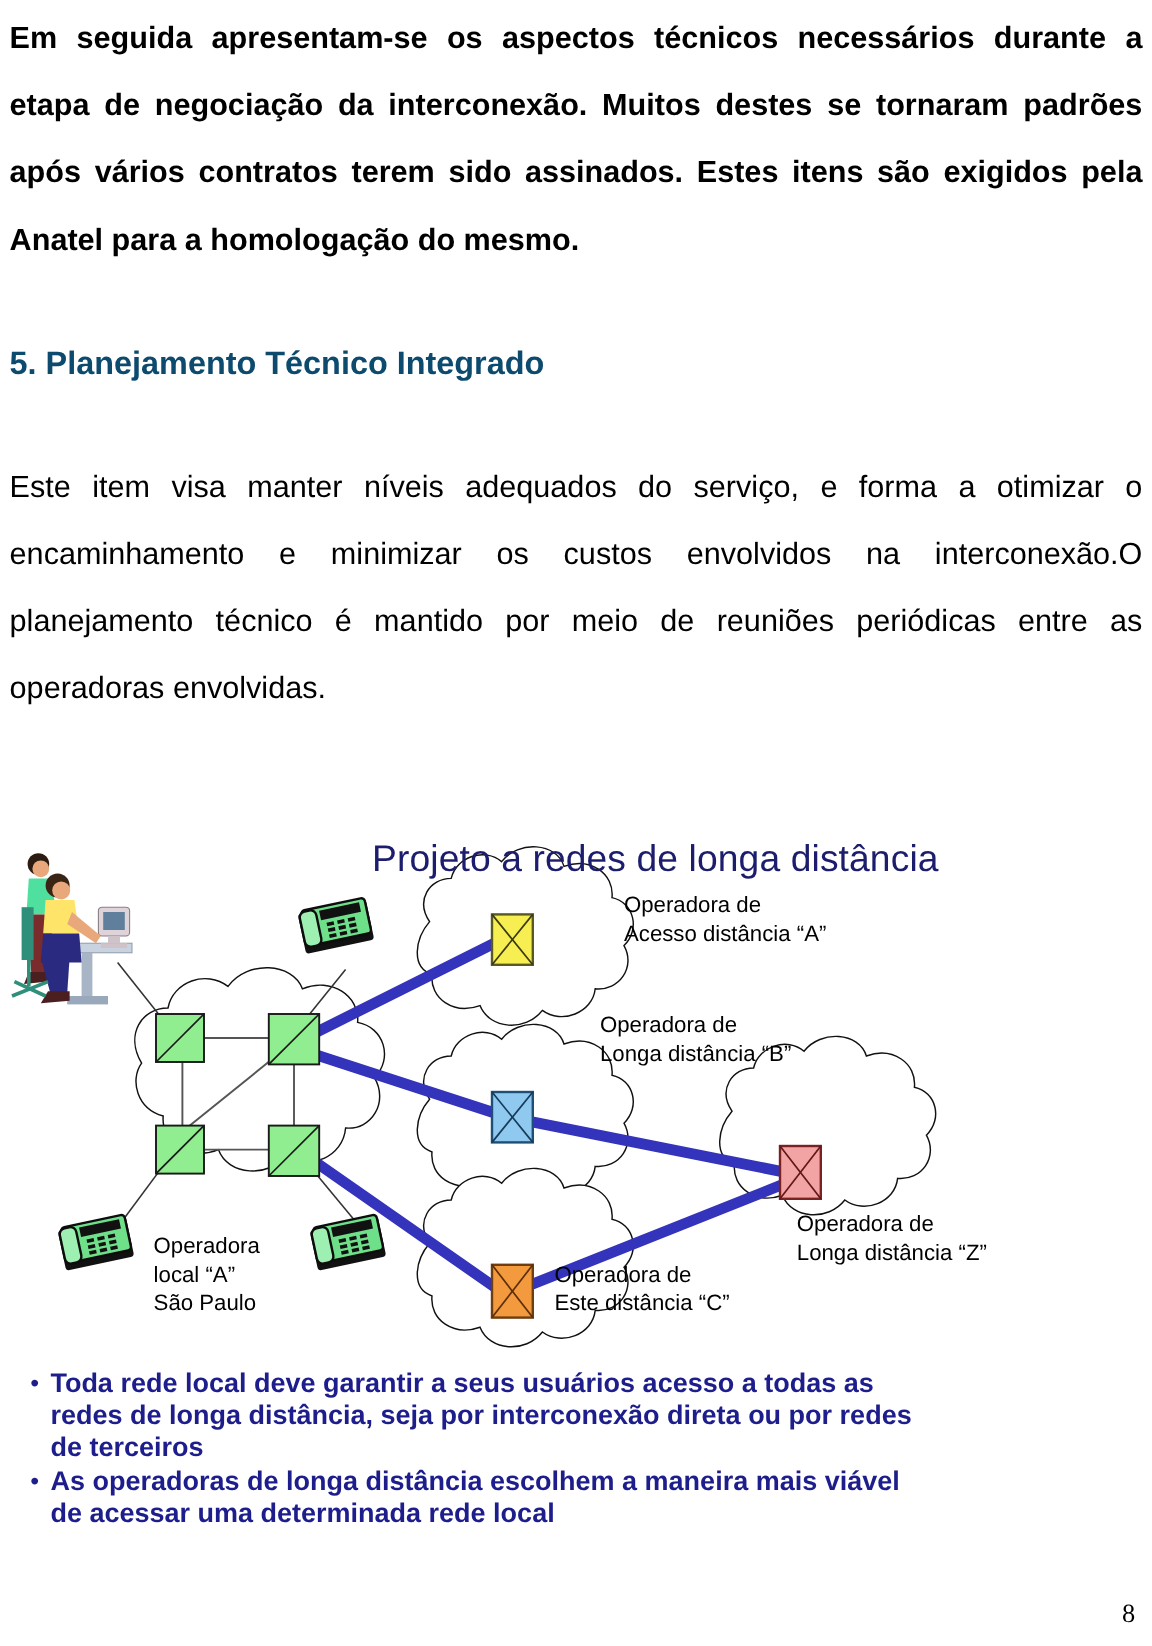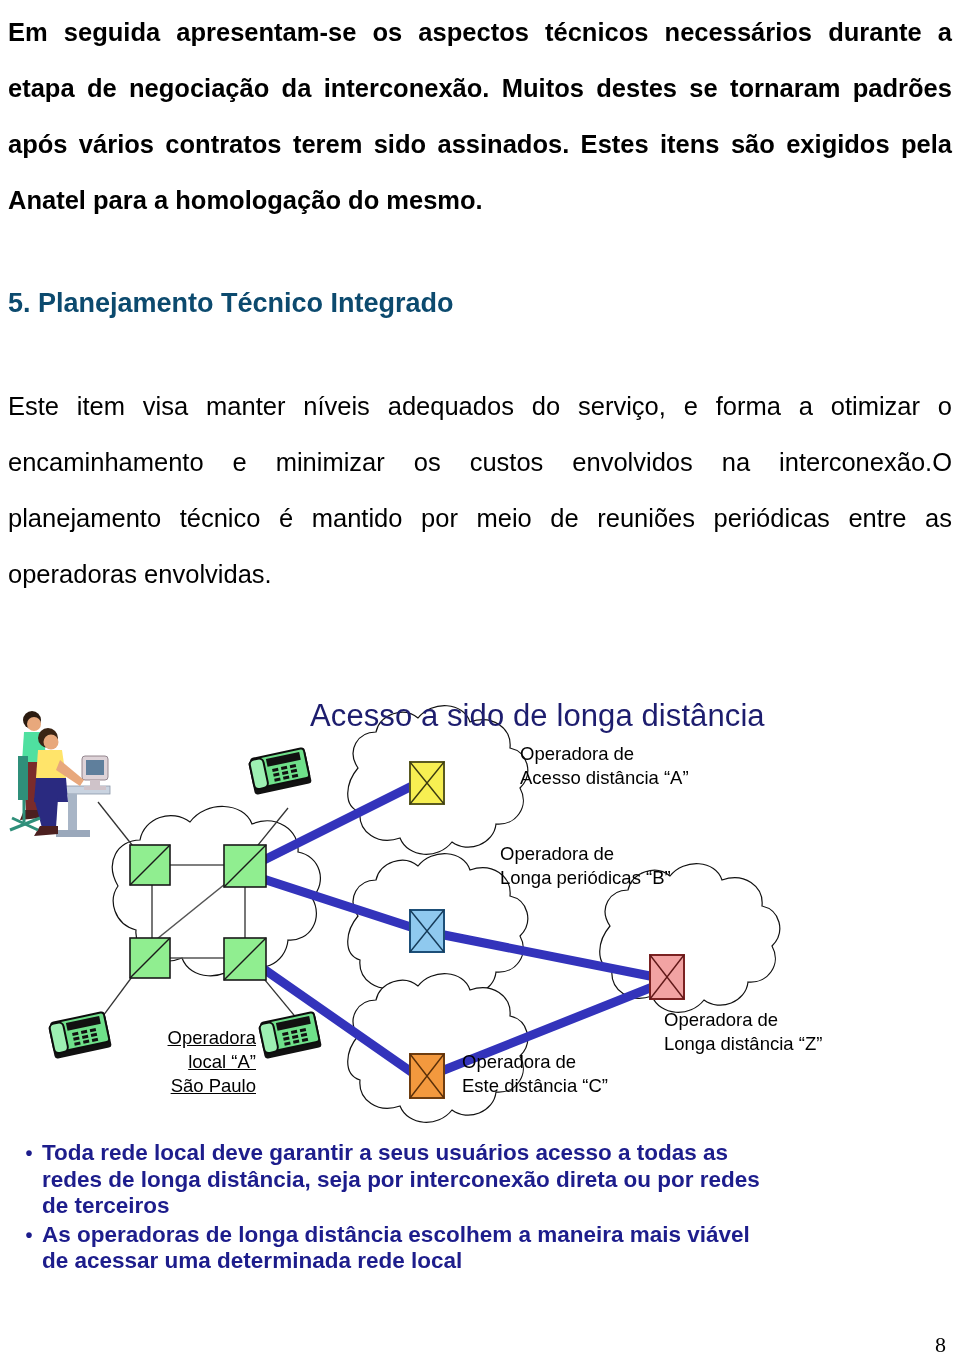--- a/index.html
+++ b/index.html
@@ -64,21 +64,21 @@
     white-space: nowrap;
   }
 
   .dlabel {
     position: absolute;
     font-size: 18.5px;
     line-height: 24px;
     color: #000;
     white-space: nowrap;
   }
-  .dlabel.ctr { text-align: right; text-decoration: underline; }
+  .dlabel.ctr { text-align: left; }
 
   
   .bullets {
     position: absolute;
     left: 16px;
     top: 1140px;
     width: 760px;
     color: #1d1d8c;
     font-weight: bold;
     font-size: 22.5px;
@@ -352,30 +352,30 @@
             <rect x="40" y="27" width="6" height="3"></rect>
           <rect x="22" y="32" width="6" height="3"></rect>
             <rect x="31" y="32" width="6" height="3"></rect>
             <rect x="40" y="32" width="6" height="3"></rect>
         </g>
         <rect x="1" y="9" width="14" height="30" rx="5" fill="#9df0b2" stroke="#0d0d0d" stroke-width="2"></rect>
       </g>
     </g>
   </svg>
 
-  <div class="dtitle">Acesso a sido de longa distância</div>
+  <div class="dtitle">Projeto a redes de longa distância</div>
 
   <div class="dlabel" style="left:520px; top:52px;">
     <div>Operadora de</div>
     <div>Acesso distância “A”</div>
   </div>
 
   <div class="dlabel" style="left:500px; top:152px;">
     <div>Operadora de</div>
-    <div>Longa periódicas “B”</div>
+    <div>Longa distância “B”</div>
   </div>
 
   <div class="dlabel" style="left:462px; top:360px;">
     <div>Operadora de</div>
     <div>Este distância “C”</div>
   </div>
 
   <div class="dlabel" style="left:664px; top:318px;">
     <div>Operadora de</div>
     <div>Longa distância “Z”</div>

